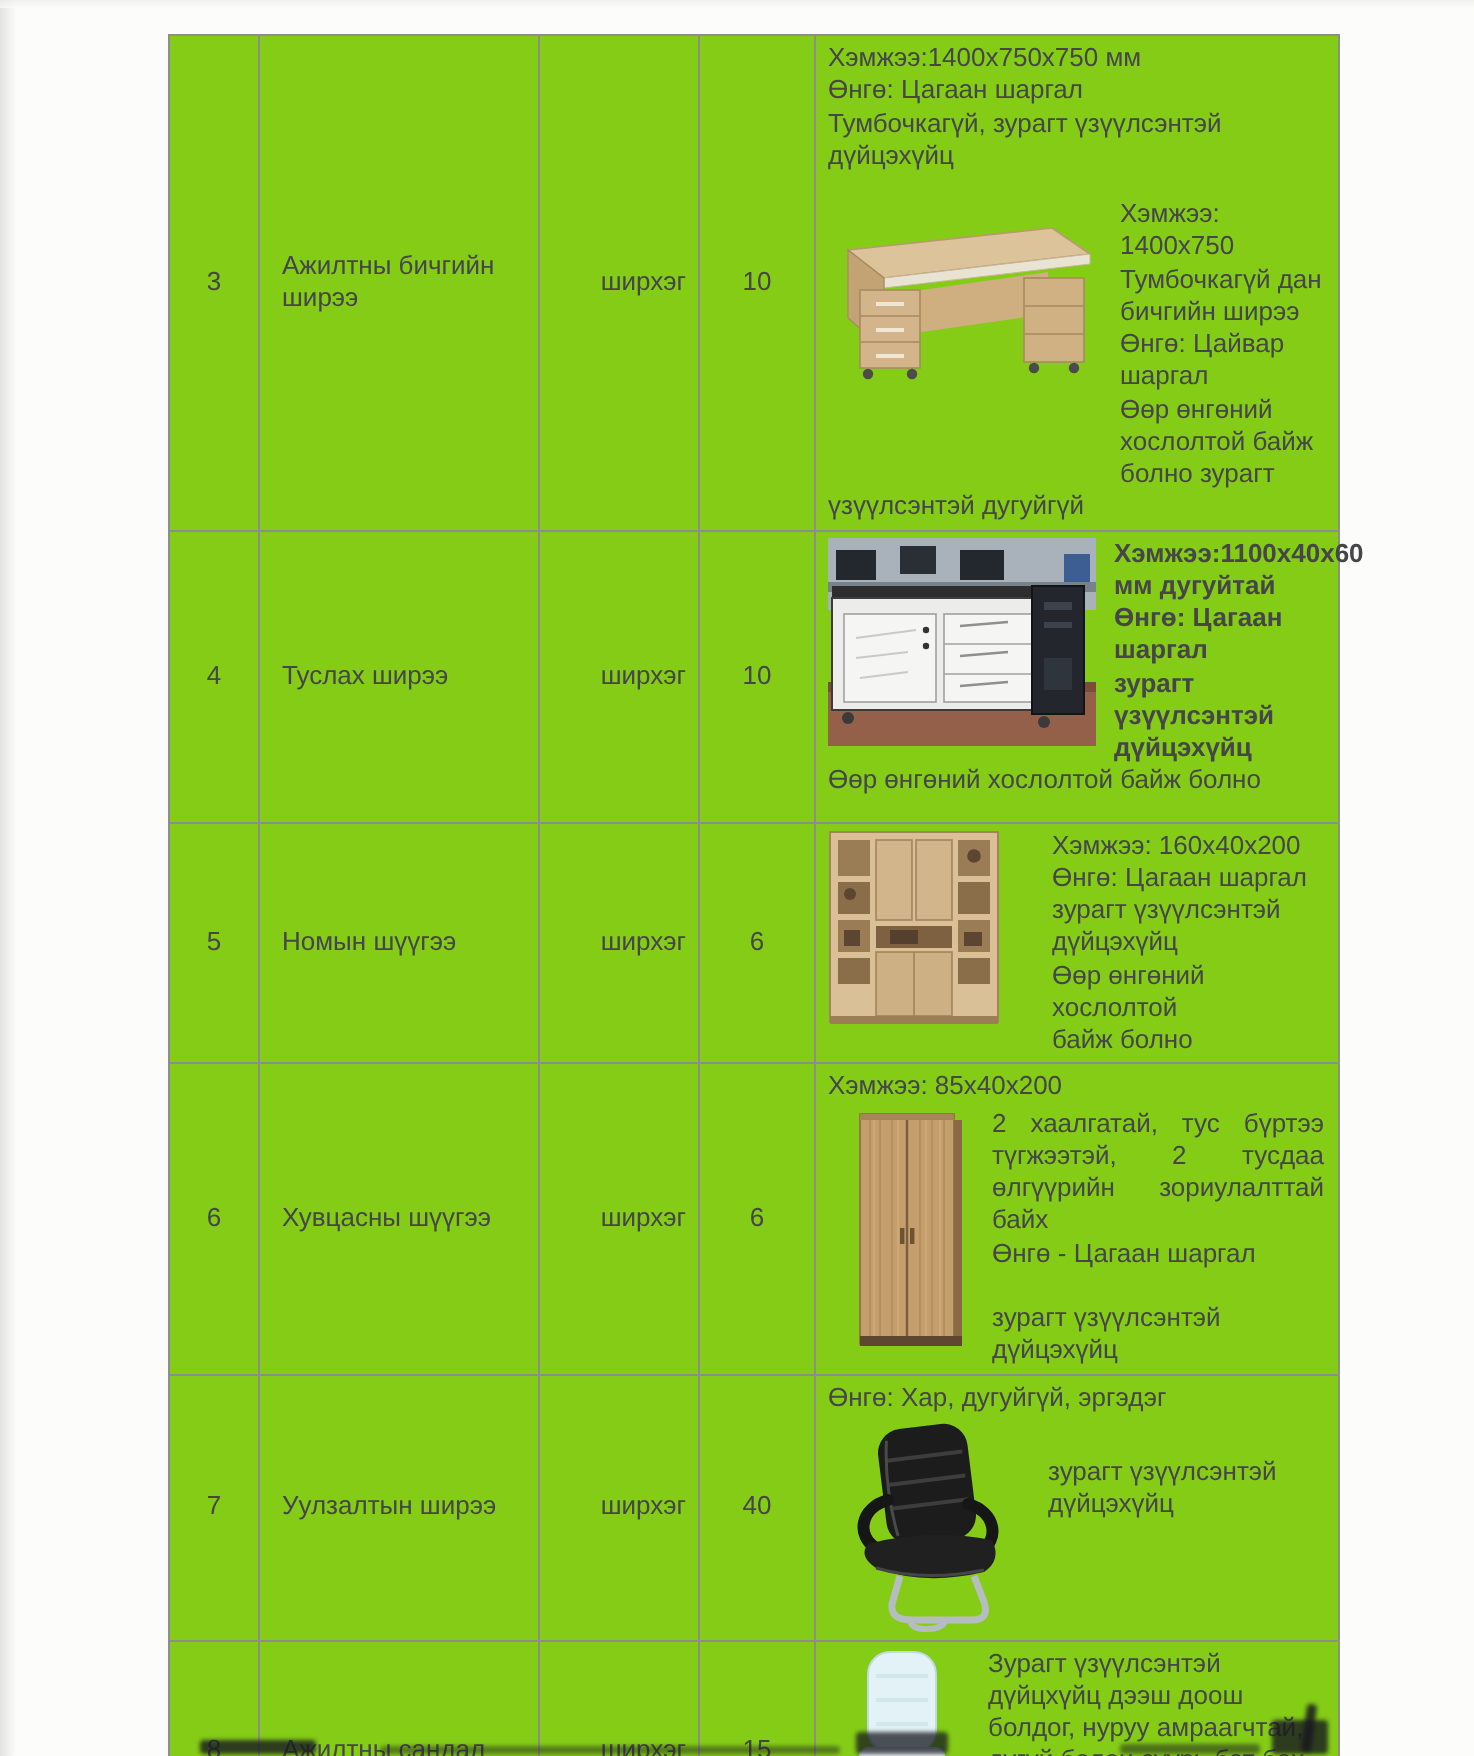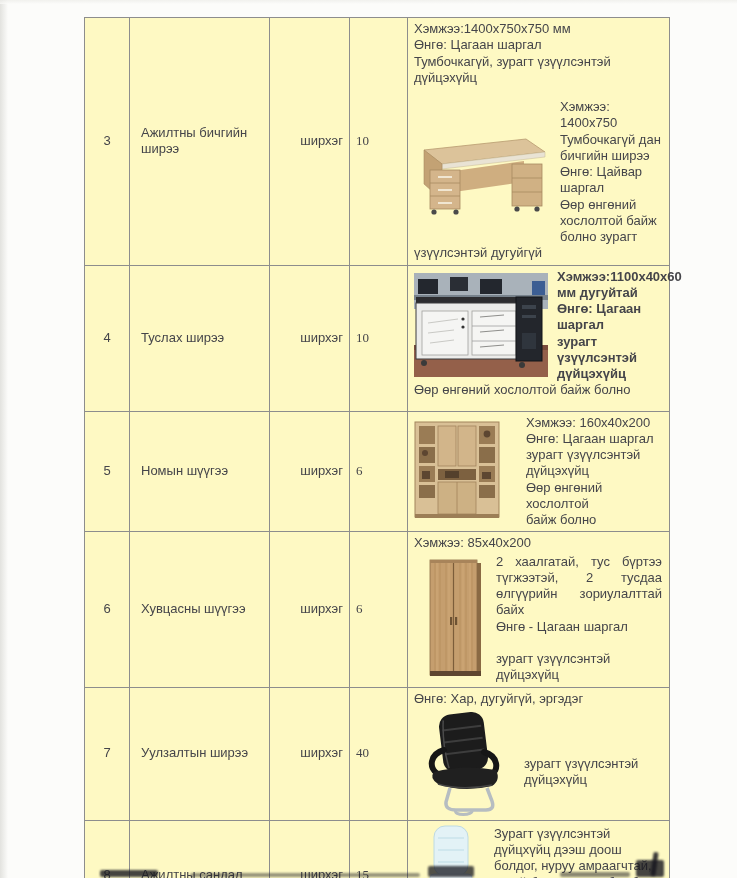--- a/index.html
+++ b/index.html
@@ -8,29 +8,29 @@
     background:#fcfcfa;
     font-family:"Liberation Sans", sans-serif;
     color:#45454a;
   }
   .scan-edge-left{position:absolute;left:0;top:0;width:8px;height:878px;
     background:linear-gradient(90deg,#dededa,#fcfcfa);opacity:.85;}
   .scan-edge-top{position:absolute;left:0;top:0;width:737px;height:4px;
     background:linear-gradient(180deg,#ecece8,#fcfcfa);opacity:.7;}
 
   .doc-table{position:absolute;left:84px;top:17px;border-collapse:collapse;table-layout:fixed;width:585px;}
-  .doc-table td{border:1px solid #8d8d8d;vertical-align:middle;padding:2px 6px;font-size:13px;line-height:1.25;background:#fef9c3;}
+  .doc-table td{border:1px solid #8d8d8d;vertical-align:middle;padding:2px 6px;font-size:13px;line-height:1.25;background:#84cc16;}
   td.c-no{text-align:center;}
   td.c-name{padding-left:11px;padding-right:0;}
   td.c-unit{text-align:right;}
-  td.c-qty{font-family:Liberation Serif, serif;}
+  td.c-qty{text-align:center;}
   td.c-desc{vertical-align:top;padding:3px 7px 3px 6px;}
 
   .pre{white-space:pre-line;}
-  .mid{display:flex;align-items:center;}
+  .mid{display:flex;align-items:flex-start;}
   .side{flex:1;white-space:pre-line;}
   .j{text-align:justify;}
   svg{display:block;flex:0 0 auto;}
 
   
   .smudge{position:absolute;background:#181820;filter:blur(1.1px);border-radius:2px;}
 </style>
 </head>
 <body>
 

